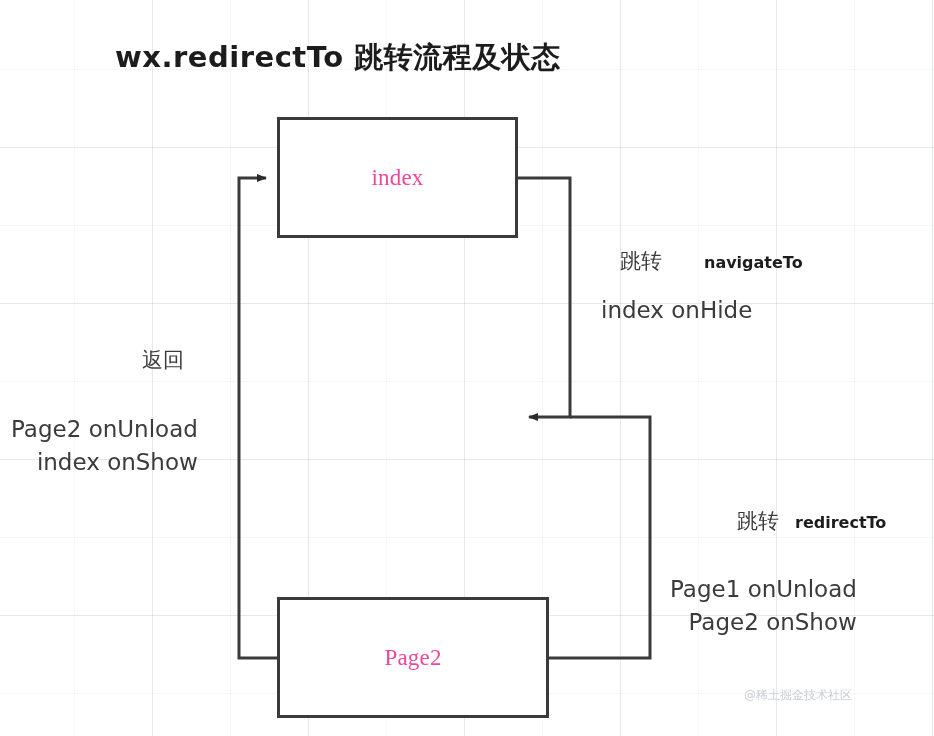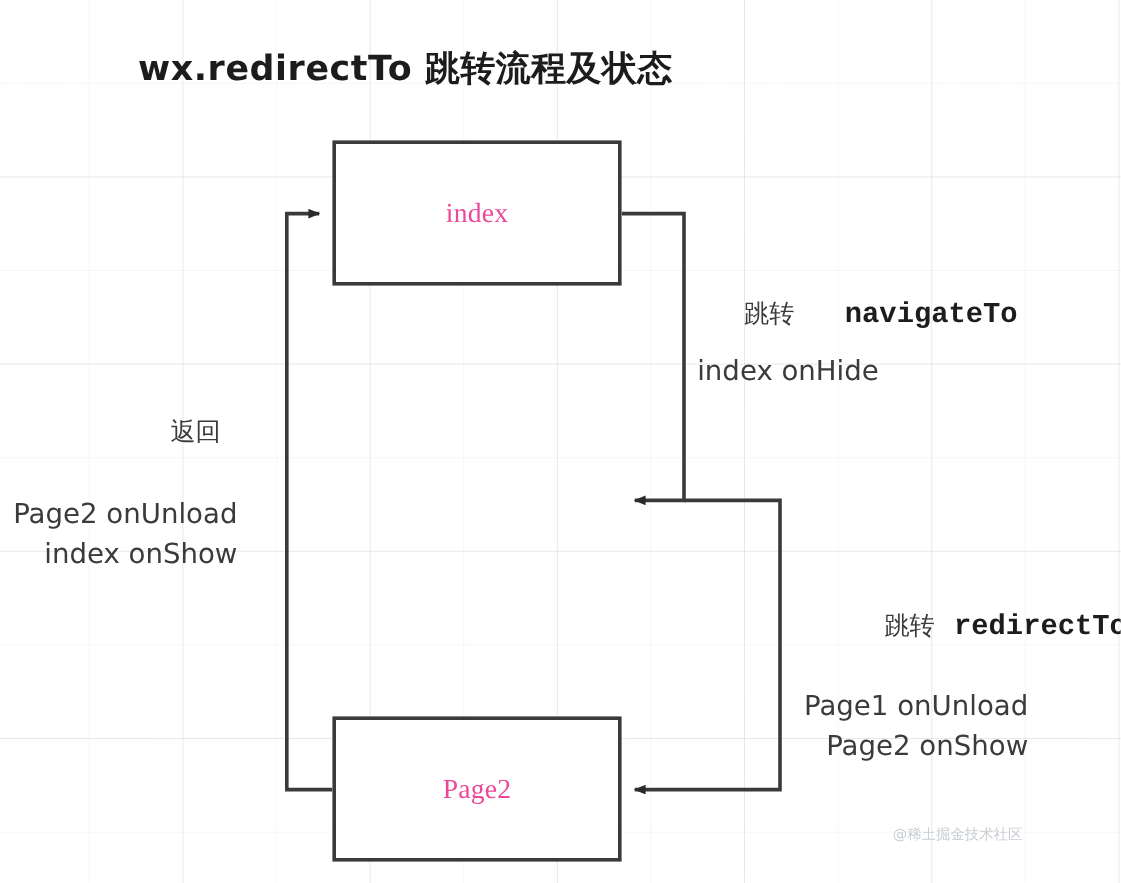--- a/index.html
+++ b/index.html
@@ -49,21 +49,21 @@
   }
   .node-label {
     font-family: Liberation Serif, serif;
     font-size: 23px;
     color: #ec4899;
     letter-spacing: 0.2px;
   }
 
   #node-index { left: 277px; top: 117px;  width: 241px; height: 121px; }
   #node-page1 { left: 277px; top: 357px;  width: 241px; height: 121px; }
-  #node-page2 { left: 277px; top: 597px;  width: 241px; height: 121px; }
+  #node-page2 { left: 277px; top: 597px;  width: 272px; height: 121px; }
 
   .title {
     position: absolute;
     left: 115px;
     top: 38px;
     font-family: "DejaVu Sans", "Liberation Sans", sans-serif;
     font-size: 29px;
     font-weight: bold;
     color: #1c1c1c;
     letter-spacing: 0.5px;
@@ -74,37 +74,36 @@
     position: absolute;
     white-space: nowrap;
     color: #3b3b3b;
     font-family: "DejaVu Sans", "Liberation Sans", sans-serif;
   }
   .ann-head {
     font-size: 21px;
   }
   .ann-head .kw {
     font-weight: bold;
-    font-size: 24px;
+    font-size: 16px;
     color: #1d1d1d;
-    font-family: Liberation Mono, monospace;
   }
   .ann-head .zh {
     font-weight: normal;
     color: #3b3b3b;
   }
   .ann-body {
     font-size: 23px;
     line-height: 1.42;
     color: #3b3b3b;
   }
 
   #ann-nav-head   { left: 620px; top: 247px; }
   #ann-nav-head .gap { display: inline-block; width: 42px; }
-  #ann-nav-body   { left: 581px; top: 294px; }
+  #ann-nav-body   { left: 601px; top: 294px; }
 
   #ann-redir-head { left: 716px; top: 507px; margin-left: 21px; }
   #ann-redir-head .gap { display: inline-block; width: 16px; }
   #ann-redir-body { left: 670px; top: 573px; }
 
   #ann-back-head  { left: 142px; top: 346px; }
   #ann-back-body  { left: 11px;  top: 413px; }
 
   .watermark {
     position: absolute;

